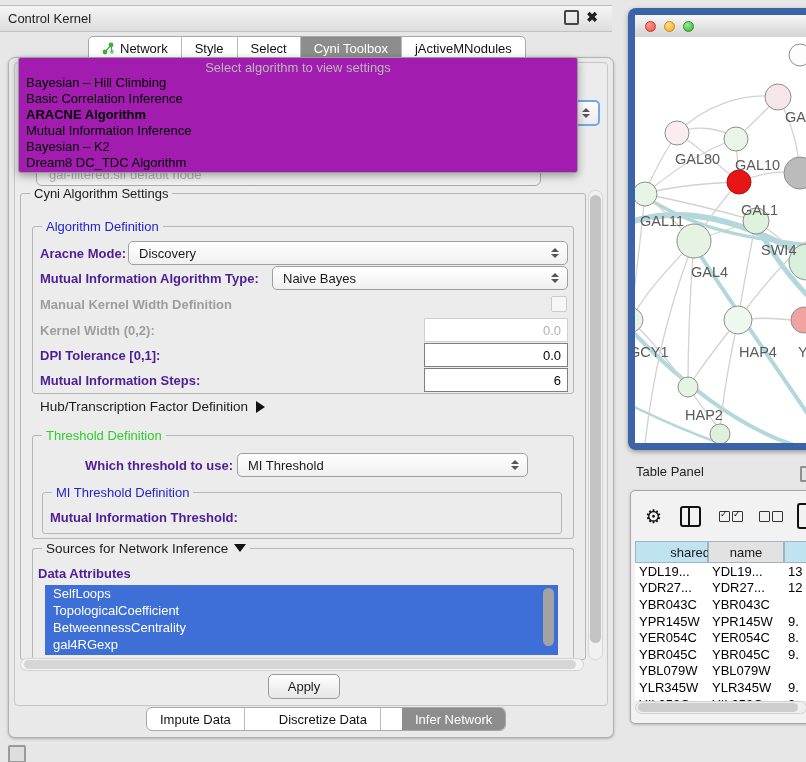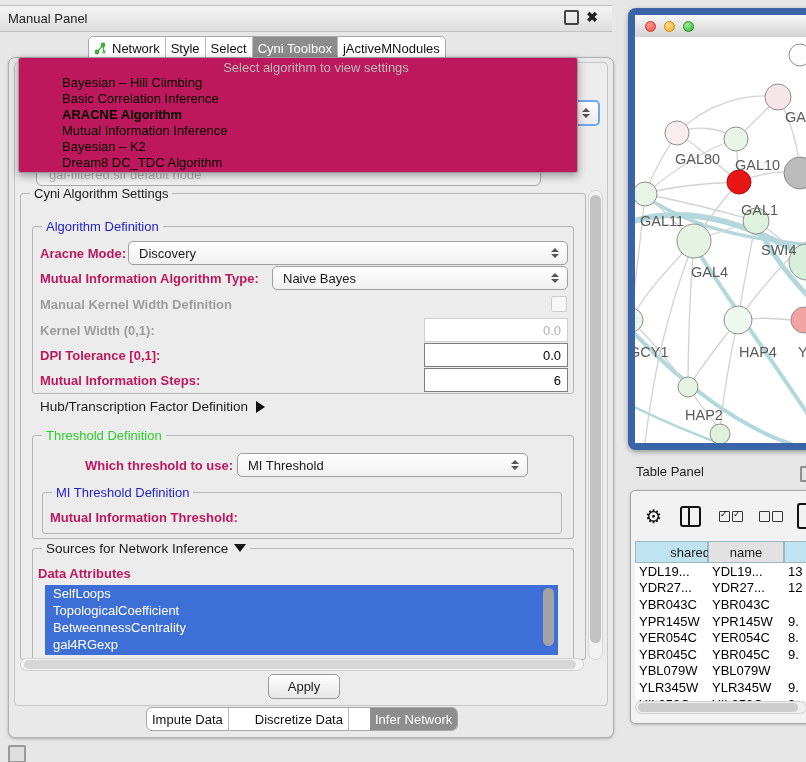--- a/index.html
+++ b/index.html
@@ -7,49 +7,49 @@
   .abs{position:absolute;}
   
   .titlebar{left:0;top:5px;width:612px;height:25px;background:linear-gradient(#f4f4f4,#dedede);
     border-top:1px solid #bdbdbd;border-bottom:1px solid #c2c2c2;display:flex;align-items:center;}
   .titlebar .t{margin-left:8px;font-size:13px;color:#222;}
   .win-btns{position:absolute;right:14px;top:4px;display:flex;gap:7px;align-items:center;}
   .float-ic{width:11px;height:11px;border:2px solid #444;border-radius:2px;}
   .close-ic{font-size:14px;font-weight:bold;color:#222;line-height:11px;}
   .tabstrip{left:88px;top:36px;height:22px;display:flex;background:#fff;border:1px solid #a8a8a8;
     border-radius:5px 5px 0 0;overflow:hidden;z-index:2;}
-  .tab{display:flex;align-items:center;padding:0 5px;font-size:13px;border-right:1px solid #bbb;color:#111;cursor:default;}
+  .tab{display:flex;align-items:center;padding:0 13px;font-size:13px;border-right:1px solid #bbb;color:#111;cursor:default;}
   .tab:last-child{border-right:none;}
   .tab.sel{background:#8d8d8d;color:#fff;}
   .net-ic{width:13px;height:13px;margin-right:5px;}
   .outer{left:8px;top:57px;width:604px;height:679px;background:#e9e9e9;border:1px solid #b2b2b2;
     border-radius:7px;box-shadow:0 1px 3px rgba(0,0,0,.25);}
   .inner{left:14px;top:62px;width:592px;height:642px;background:#ececec;border:1px solid #c6c6c6;border-radius:4px;}
   
-  .overlay{left:18px;top:57px;width:560px;height:116px;background:#be185d;border:1px solid #9a9a9a;
-    border-radius:3px;box-shadow:0 3px 8px rgba(0,0,0,.35);z-index:50;padding-top:2px;box-sizing:border-box;padding-left:36px;}
+  .overlay{left:18px;top:57px;width:560px;height:116px;background:#a21caf;border:1px solid #9a9a9a;
+    border-radius:3px;box-shadow:0 3px 8px rgba(0,0,0,.35);z-index:50;padding-top:2px;box-sizing:border-box;}
   .dd-prompt{text-align:center;color:#b9b9b9;font-size:13px;height:15px;}
   .dd-item{padding:0 7px;font-size:13px;height:16px;line-height:16px;color:#000;}
   .dd-item.bold{font-weight:bold;}
   
   .combo-sliver{left:560px;top:100px;width:40px;height:26px;background:linear-gradient(#fdfdfd,#ececec);
     border:2px solid #72a7e8;border-radius:5px;z-index:5;display:flex;align-items:center;justify-content:flex-end;padding-right:4px;box-sizing:border-box;}
   .gal-combo{left:36px;top:148px;width:505px;height:38px;background:linear-gradient(#ffffff,#f0f0f0);
     border:1px solid #a9a9a9;border-radius:6px;z-index:4;display:flex;align-items:flex-end;padding:0 0 3px 12px;box-sizing:border-box;color:#b3b3b3;}
   
   .vtrack{left:588px;top:190px;width:15px;height:470px;background:#f1f1f1;border:1px solid #d7d7d7;border-radius:7px;box-sizing:border-box;}
   .vthumb{left:590px;top:195px;width:11px;height:448px;background:#c3c3c3;border-radius:6px;}
   .htrack{left:20px;top:658px;width:564px;height:13px;background:#f3f3f3;border:1px solid #d2d2d2;border-radius:7px;box-sizing:border-box;}
   .hthumb{left:24px;top:660px;width:552px;height:9px;background:#d6d6d6;border-radius:5px;}
   
   .gbox{border:1px solid #b6b6b6;border-radius:3px;}
   .glabel{position:absolute;top:-8px;left:9px;background:#ececec;padding:0 4px;font-size:13px;}
   .blue{color:#2323cd;}
   .green{color:#2ecc2e;}
-  .lbl{font-weight:bold;font-size:13px;color:#be185d;}
+  .lbl{font-weight:bold;font-size:13px;color:#4c1d95;}
   .lbl.dis{color:#9d9d9d;}
   .combo{background:linear-gradient(#ffffff,#f0f0f0);border:1px solid #9f9f9f;border-radius:5px;
     display:flex;align-items:center;padding:0 4px 0 10px;box-sizing:border-box;font-size:13px;}
   .stepper{margin-left:auto;width:16px;display:flex;flex-direction:column;align-items:center;gap:2px;}
   .tri-u{width:0;height:0;border-left:4px solid transparent;border-right:4px solid transparent;border-bottom:4px solid #555;}
   .tri-d{width:0;height:0;border-left:4px solid transparent;border-right:4px solid transparent;border-top:4px solid #555;}
   .field{border:1px solid #7e7e7e;background:#fff;font-size:13px;text-align:right;padding:0 6px;box-sizing:border-box;font-family:"Liberation Sans",sans-serif;}
   .field.dis{border-color:#cfcfcf;color:#b0b0b0;}
   .chk{width:14px;height:14px;border:1px solid #cccccc;background:#f7f7f7;border-radius:2px;}
   .arrow-r{display:inline-block;width:0;height:0;border-top:6px solid transparent;border-bottom:6px solid transparent;border-left:9px solid #111;margin-left:8px;vertical-align:-2px;}
@@ -88,21 +88,21 @@
   .tp-hthumb{position:absolute;left:7px;top:212px;width:160px;height:9px;background:#cdcdcd;border-radius:5px;}
   .corner-ic{left:8px;top:745px;width:14px;height:14px;border:2px solid #9a9a9a;background:#dedede;border-radius:2px;}
   svg text{font-family:"Liberation Sans",sans-serif;}
 </style>
 </head>
 <body>
 
 <div id="root">
 
   <div class="abs titlebar">
-    <span class="t">Manual Panel</span>
+    <span class="t">Control Kernel</span>
     <span class="win-btns">
       <span class="float-ic"></span>
       <span class="close-ic">✖</span>
     </span>
   </div>
 
   <div class="abs tabstrip">
     <div class="tab">
       <svg class="net-ic" viewBox="0 0 13 13">
         <circle cx="3" cy="10" r="2.4" fill="#3fae3f"></circle>
@@ -169,21 +169,21 @@
   <span class="abs lbl" style="left:40px;top:271px;">Mutual Information Algorithm Type:</span>
   <div class="abs combo" style="left:272px;top:266px;width:296px;height:24px;">
     <span>Naive Bayes</span>
     <span class="stepper">
         <span class="tri-u"></span>
         <span class="tri-d"></span>
       </span>
   </div>
   <span class="abs lbl dis" style="left:40px;top:297px;">Manual Kernel Width Definition</span>
   <span class="abs chk" style="left:551px;top:296px;"></span>
-  <span class="abs lbl dis" style="left:40px;top:323px;">Kernel Width (0,1):</span>
+  <span class="abs lbl dis" style="left:40px;top:323px;">Kernel Width (0,2):</span>
   <input class="abs field dis" style="left: 424px; top: 318px; width: 144px; height: 24px;" readonly="" value="0.0">
   <span class="abs lbl" style="left:40px;top:348px;">DPI Tolerance [0,1]:</span>
   <input class="abs field" style="left: 424px; top: 343px; width: 144px; height: 24px;" readonly="" value="0.0">
   <span class="abs lbl" style="left:40px;top:373px;">Mutual Information Steps:</span>
   <input class="abs field" style="left: 424px; top: 368px; width: 144px; height: 24px;" readonly="" value="6">
 
   <div class="abs" style="left:40px;top:399px;font-size:13.5px;">
     <span>Hub/Transcription Factor Definition</span><span class="arrow-r"></span>
   </div>
 

